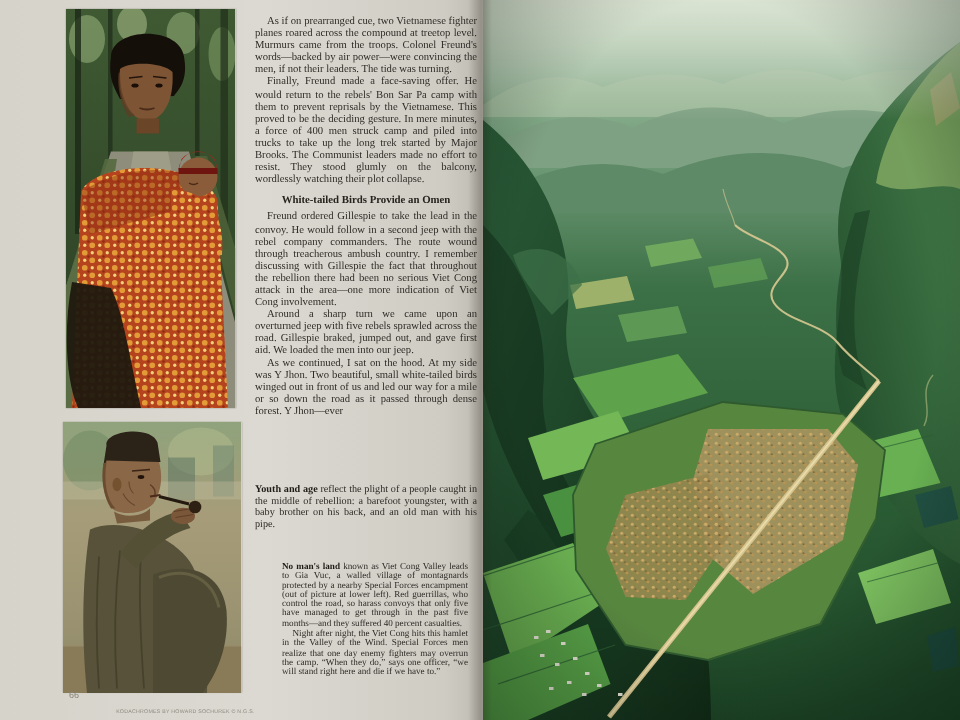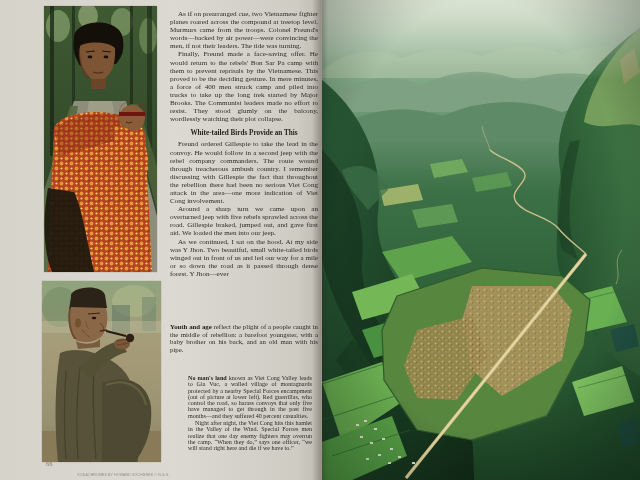--- a/index.html
+++ b/index.html
@@ -128,21 +128,21 @@
         <path d="M34,60 C40,64 52,64 58,58 L58,66 L36,68 Z" fill="#6b4c30" opacity=".8"></path>
       </svg>
     </div>
 
     <div class="folio">66</div>
     <div class="credit-line"><span>KODACHROMES BY HOWARD SOCHUREK © N.G.S.</span></div>
 
     <div class="text-col">
       <p>As if on prearranged cue, two Vietnamese fighter planes roared across the compound at treetop level. Murmurs came from the troops. Colonel Freund's words—backed by air power—were convincing the men, if not their leaders. The tide was turning.</p>
       <p>Finally, Freund made a face-saving offer. He would return to the rebels' Bon Sar Pa camp with them to prevent reprisals by the Vietnamese. This proved to be the deciding gesture. In mere minutes, a force of 400 men struck camp and piled into trucks to take up the long trek started by Major Brooks. The Communist leaders made no effort to resist. They stood glumly on the balcony, wordlessly watching their plot collapse.</p>
-      <h4>White-tailed Birds Provide an This</h4>
+      <h4>White-tailed Birds Provide an Omen</h4>
       <p>Freund ordered Gillespie to take the lead in the convoy. He would follow in a second jeep with the rebel company commanders. The route wound through treacherous ambush country. I remember discussing with Gillespie the fact that throughout the rebellion there had been no serious Viet Cong attack in the area—one more indication of Viet Cong involvement.</p>
       <p>Around a sharp turn we came upon an overturned jeep with five rebels sprawled across the road. Gillespie braked, jumped out, and gave first aid. We loaded the men into our jeep.</p>
       <p>As we continued, I sat on the hood. At my side was Y Jhon. Two beautiful, small white-tailed birds winged out in front of us and led our way for a mile or so down the road as it passed through dense forest. Y Jhon—ever</p>
     </div>
 
     <div class="caption1">
       <p><span class="lead-in">Youth and age</span> <span>reflect the plight of a people caught in the middle of rebellion: a barefoot youngster, with a baby brother on his back, and an old man with his pipe.</span></p>
     </div>
 
     <div class="caption2">

